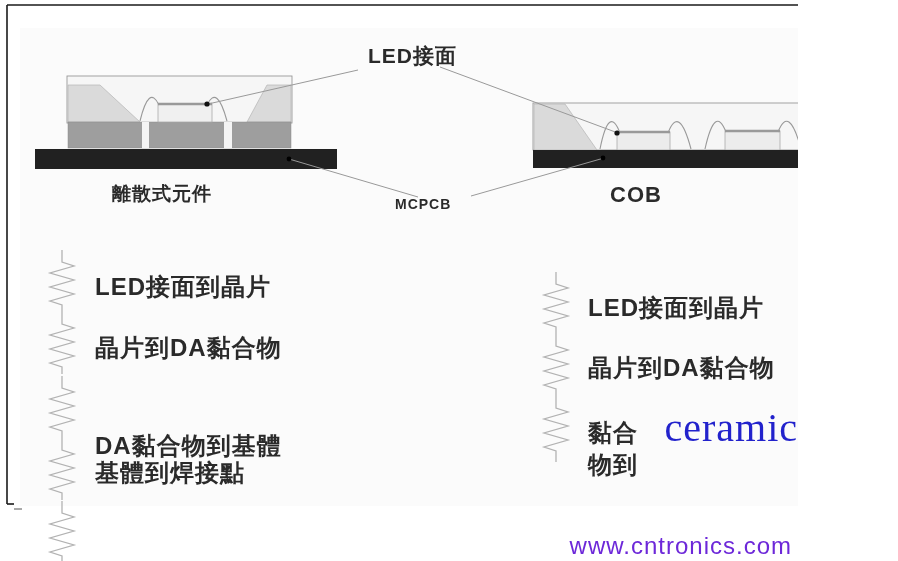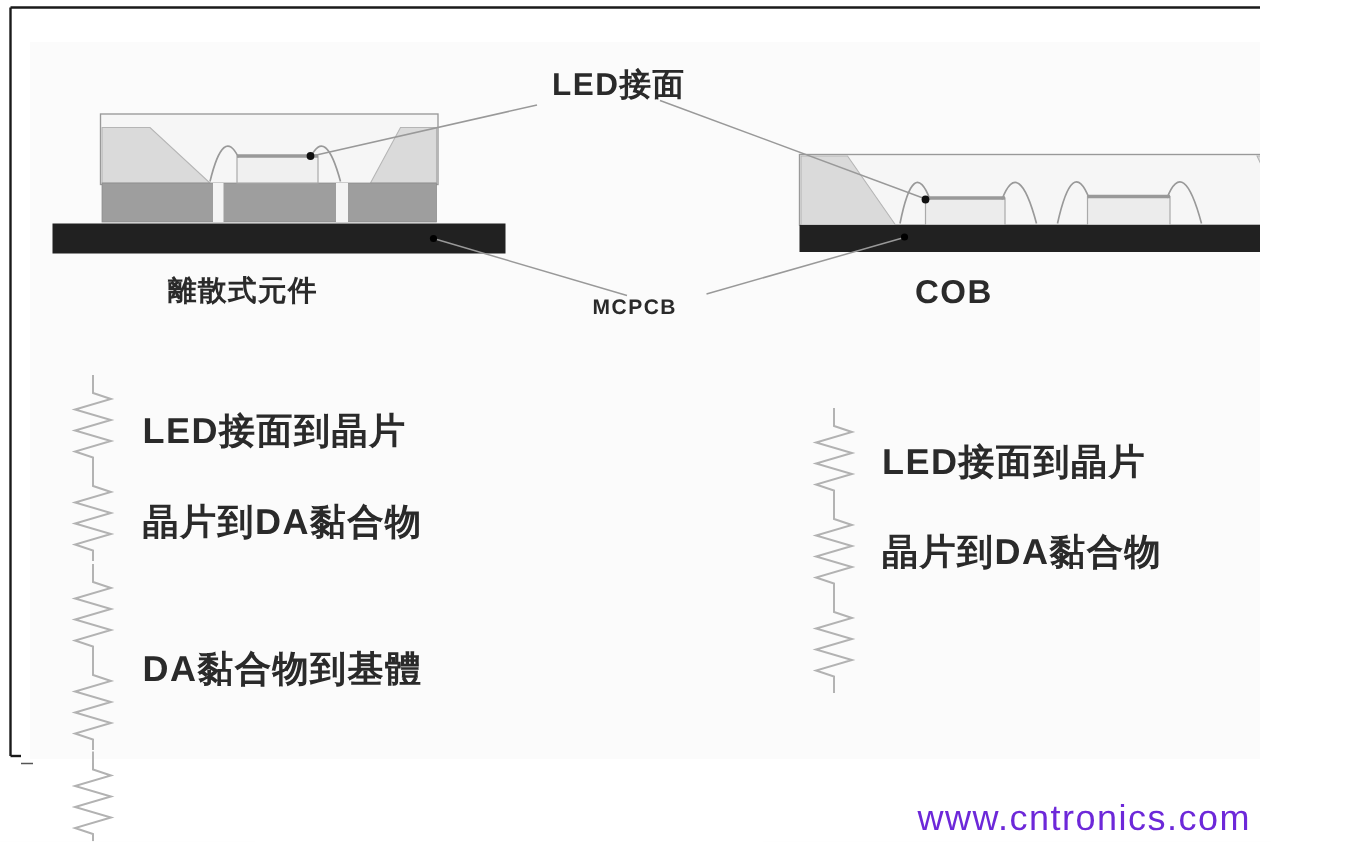--- a/index.html
+++ b/index.html
@@ -1,18 +1,18 @@
 <!DOCTYPE html>
 <html><head>
 <meta charset="utf-8">
 <style>
   html,body{margin:0;padding:0;background:#fff;}
   .canvas{
     position:relative;width:798px;height:561px;background:#ffffff;
-    font-family:"Liberation Sans","DejaVu Sans",sans-serif;overflow:hidden;padding-left:42px;
+    font-family:"Liberation Sans","DejaVu Sans",sans-serif;overflow:hidden;
   }
   .content-bg{position:absolute;left:20px;top:28px;width:851px;height:478px;background:#fbfbfb;}
   svg.gfx{position:absolute;left:0;top:0;}
   .lbl{position:absolute;color:#2a2a2a;font-weight:bold;white-space:nowrap;}
   .lbl-junction{left:368px;top:42px;font-size:21px;letter-spacing:1px;}
   .lbl-discrete{left:112px;top:181px;font-size:19px;letter-spacing:1px;}
   .lbl-mcpcb{left:395px;top:196px;font-size:14px;letter-spacing:1px;text-align:center;}
   .lbl-cob{left:610px;top:182px;font-size:22px;letter-spacing:1px;}
   .chain-lbl{position:absolute;color:#2a2a2a;font-weight:bold;font-size:24px;letter-spacing:1px;white-space:nowrap;}
   .l1{left:95px;top:271px;}
@@ -103,18 +103,23 @@
   </svg>
 
   <div class="lbl lbl-junction">LED接面</div>
   <div class="lbl lbl-discrete">離散式元件</div>
   <div class="lbl lbl-mcpcb">MCPCB</div>
   <div class="lbl lbl-cob">COB</div>
 
   <div class="chain-lbl l1">LED接面到晶片</div>
   <div class="chain-lbl l2">晶片到DA黏合物</div>
   <div class="chain-lbl l3">DA黏合物到基體</div>
+  <div class="chain-lbl l4">基體到焊接點</div>
 
   <div class="chain-lbl r1">LED接面到晶片</div>
   <div class="chain-lbl r2">晶片到DA黏合物</div>
+  <div class="r3" style="position:absolute;">
+    <span class="prefix">黏合物到</span>
+    <span class="ceramic">ceramic</span>
+  </div>
 
   <div class="watermark">www.cntronics.com</div>
 </div>
 
 </body></html>

